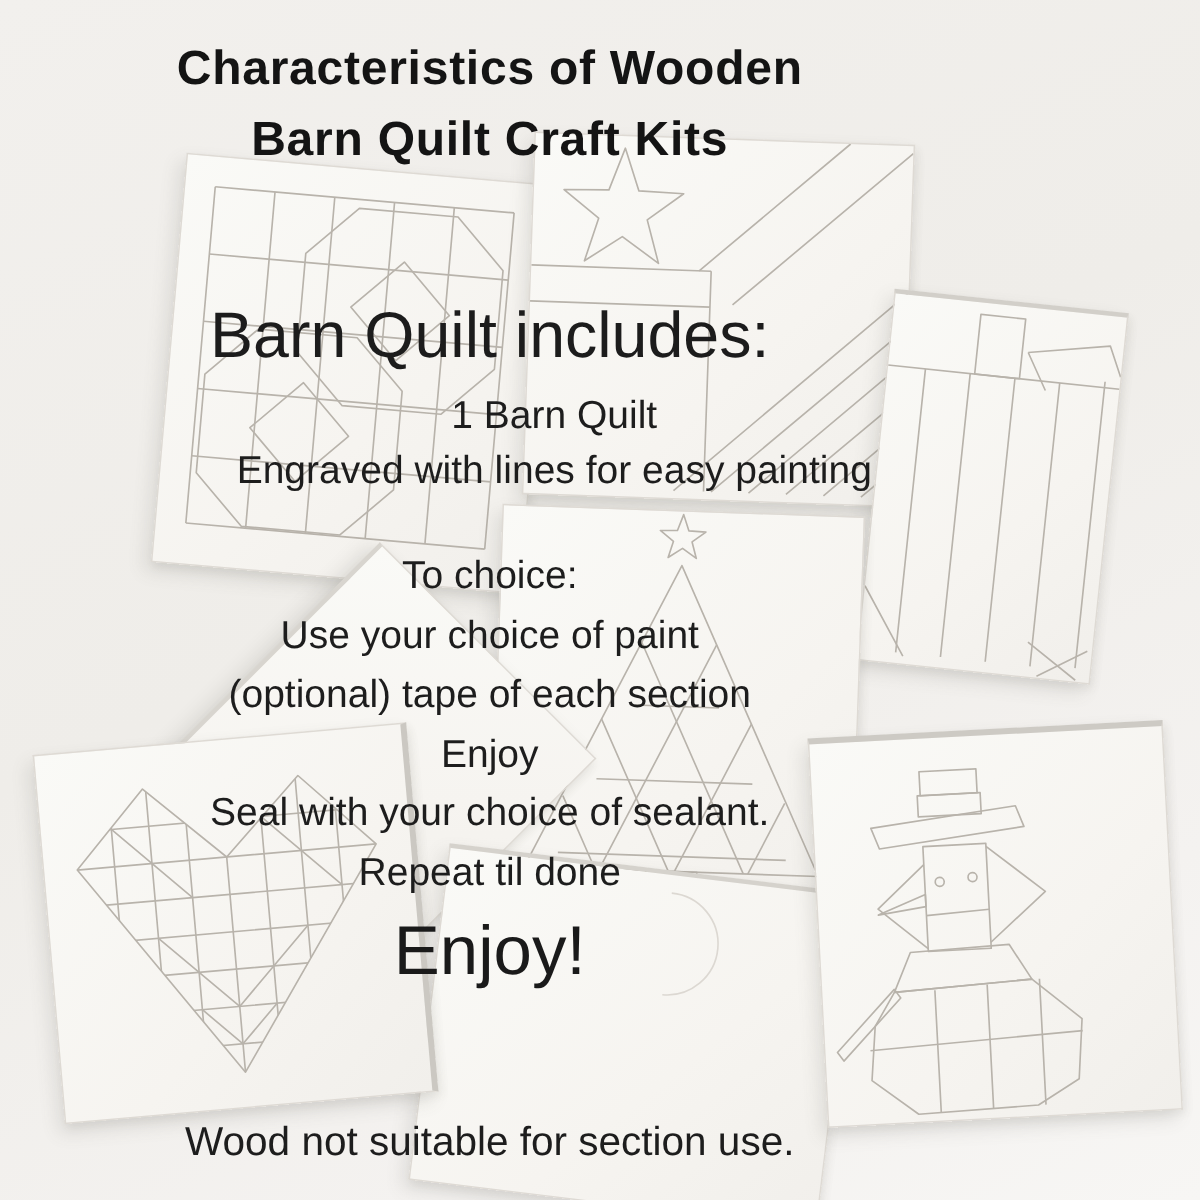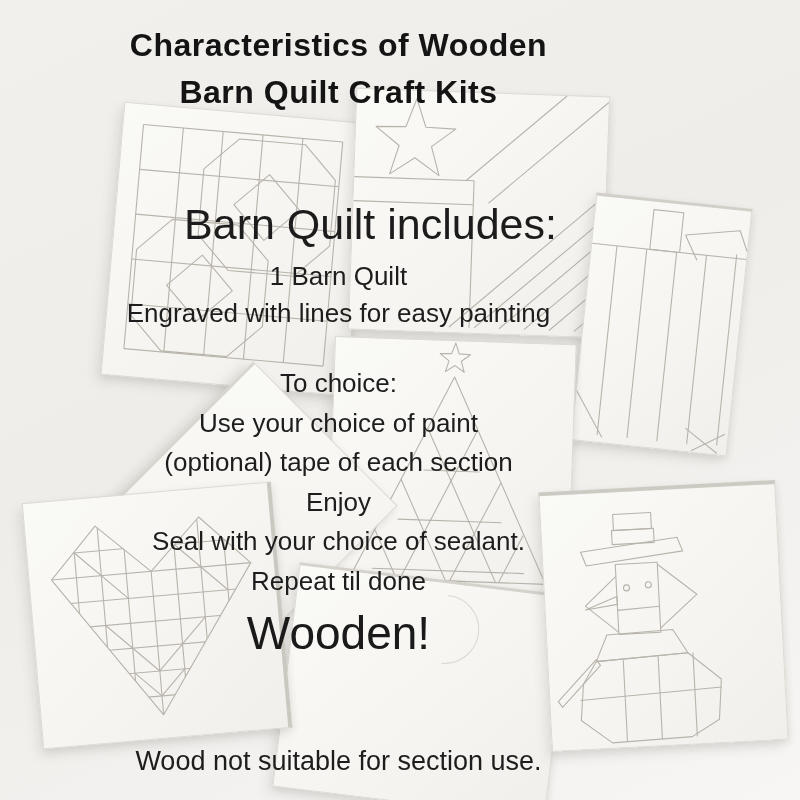--- a/index.html
+++ b/index.html
@@ -9,26 +9,26 @@
     font-family:"Liberation Sans",sans-serif;color:#181818;
   }
   .tile{
     position:absolute;
     background:linear-gradient(135deg,#fafaf7 0%,#f6f4f0 60%,#f1efeb 100%);
     border:1px solid #dedad4;
     box-shadow:-4px 6px 12px rgba(95,90,82,.14), 2px 3px 6px rgba(95,90,82,.08);
   }
   .tile svg{display:block;width:100%;height:100%;}
   .tile svg *{fill:none;stroke:#b8b3ab;stroke-width:1.1;stroke-linejoin:round;}
-  .txt{position:absolute;left:12px;width:653px;text-align:center;z-index:10;}
+  .txt{position:absolute;left:0;width:653px;text-align:center;z-index:10;}
   .title{top:22px;font-size:32px;line-height:47px;font-weight:700;letter-spacing:.5px;color:#141414;}
-  .includes-heading{top:198px;font-size:43px;line-height:52px;font-weight:400;color:#1c1c1c;padding-left:32px;}
+  .includes-heading{top:198px;font-size:43px;line-height:52px;font-weight:400;color:#1c1c1c;}
   .includes-item0{top:258px;font-size:26px;}
   .includes-item1{top:295px;font-size:26px;}
-  .body-line{line-height:36px;color:#1d1d1d;}
+  .body-line{line-height:36px;color:#1d1d1d;padding-left:43px;}
   .paint-block{top:364px;font-size:26px;line-height:39.5px;color:#1d1d1d;}
   .enjoy{top:604px;font-size:46px;line-height:58px;color:#1a1a1a;}
   .footer{top:746px;font-size:27px;color:#1d1d1d;}
 </style>
 </head>
 <body>
 
 <div class="canvas">
 
   <div class="tile" style="left:112px;top:112px;width:245px;height:272px;transform:rotate(5deg);">
@@ -128,17 +128,17 @@
 
   <div class="txt paint-block">
     <div>To choice:</div>
     <div>Use your choice of paint</div>
     <div>(optional) tape of each section</div>
     <div>Enjoy</div>
     <div>Seal with your choice of sealant.</div>
     <div>Repeat til done</div>
   </div>
 
-  <div class="txt enjoy">Wooden!</div>
+  <div class="txt enjoy">Enjoy!</div>
 
   <div class="txt footer">Wood not suitable for section use.</div>
 
 </div>
 
 </body></html>

